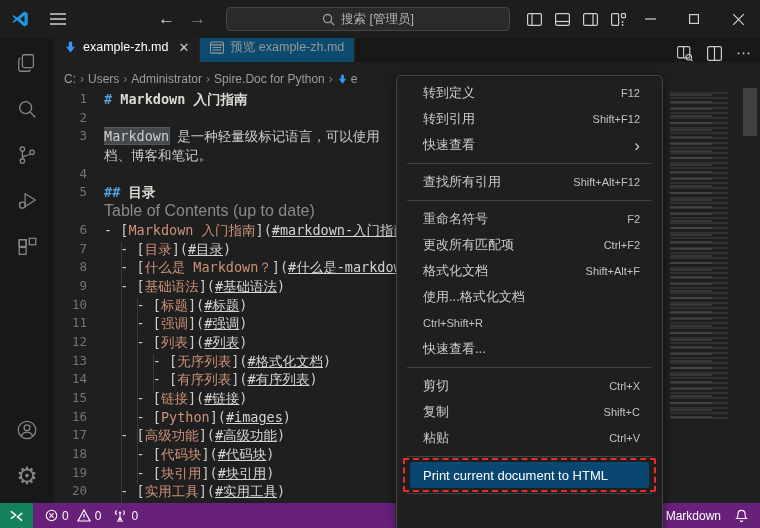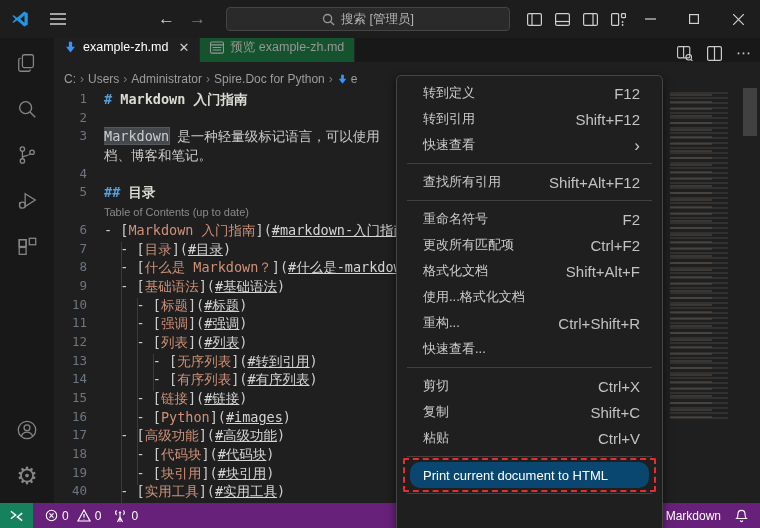--- a/index.html
+++ b/index.html
@@ -26,21 +26,21 @@
   .activitybar { position:absolute; left:0; top:38px; width:54px; height:465px;
     background:#181818; z-index:4; }
   .ab-icon { width:54px; height:46px; display:flex; align-items:center; justify-content:center; }
   .ab-top { position:absolute; top:2px; left:0; }
   .ab-bottom { position:absolute; bottom:4px; left:0; }
   .gear-glyph { font-size:24px; color:#868686; line-height:1; }
 
   
   .tabbar { position:absolute; left:54px; top:32px; width:706px; height:30px; background:#181818; display:flex; }
   .tab { height:30px; display:flex; align-items:center; padding:0 10px; gap:6px;
-    font-size:12.5px; color:#969696; border-right:1px solid #252525; background:#14532d; }
+    font-size:12.5px; color:#969696; border-right:1px solid #252525; background:#0c4a6e; }
   .tab.active { background:#1f1f1f; color:#ffffff; }
   .tab-close { font-size:13px; color:#cccccc; margin-left:4px; }
   .editor-actions { position:absolute; right:8px; top:38px; height:30px; display:flex; align-items:center; gap:14px; color:#cccccc; }
   .ea-more { font-size:15px; letter-spacing:1px; color:#cccccc; }
 
   
   .breadcrumb { position:absolute; left:54px; top:68px; width:706px; height:22px;
     display:flex; align-items:center; gap:4px; padding-left:10px;
     font-size:12px; color:#9d9d9d; background:#1f1f1f; }
   .bc-sep { color:#7a7a7a; font-size:12px; }
@@ -51,42 +51,42 @@
   .code-row { display:flex; height:18.7px; line-height:18.7px;
     font-family:"DejaVu Sans Mono", monospace; font-size:13.5px; white-space:pre; }
   .gutter { width:50px; text-align:right; padding-right:17px; color:#6e7681; font-size:12.5px; flex:none; }
   .code { flex:1; color:#cccccc; overflow:hidden; }
   .s-b { color:#569cd6; font-weight:bold; }
   .s-h { color:#dcdcd5; font-weight:bold; }
   .s-t { color:#cccccc;margin-top:36px; }
   .s-o { color:#ce9178; }
   .s-l { color:#d4d4d4; text-decoration:underline; }
   .s-hl { color:#cccccc; background:#45494d; box-shadow:0 0 0 1px #53585c; }
-  .codelens .s-cl { color:#8a8a8a; font-size:11px; font-family:"Liberation Sans", sans-serif; }
+  .codelens .s-cl { color:#8a8a8a; font-size:16px; font-family:"Liberation Sans", sans-serif; }
   .indent-guide { position:absolute; width:1px; background:#3a3a3a; z-index:1; }
 
   
   .minimap { position:absolute; left:666px; top:90px; width:70px; height:330px; z-index:2; opacity:.8;
     background:
       repeating-linear-gradient(180deg, rgba(150,130,110,.30) 0 2px, transparent 2px 7px),
       repeating-linear-gradient(180deg, rgba(190,190,190,.14) 0 2px, transparent 2px 5px);
     background-size: 42px 100%, 58px 100%; background-repeat:no-repeat; background-position:4px 4px, 4px 2px; }
   .scrollbar { position:absolute; left:742px; top:84px; width:16px; height:419px; }
   .scroll-slider { position:absolute; left:1px; top:4px; width:14px; height:48px; background:rgba(120,120,120,.38); }
 
   
   .context-menu { position:absolute; left:396px; top:75px; width:267px; height:456px;
     background:#1f1f1f; border:1px solid #454545; border-radius:5px;
     box-shadow:0 3px 10px rgba(0,0,0,.55); z-index:50; padding:4px 0; }
   .menu-item { position:relative; height:26px; display:flex; align-items:center;
     padding:0 22px 0 26px; font-size:13px; color:#cccccc; }
   .mi-label { flex:1; white-space:nowrap; }
-  .mi-key { color:#c2c2c2; font-size:15px; }
+  .mi-key { color:#c2c2c2; font-size:11px; }
   .mi-sub { color:#cccccc; font-size:17px; line-height:1; }
-  .menu-item.hl { background:#094771; color:#ffffff; margin:0 13px; padding:0 9px 0 13px; border-radius:10px; }
+  .menu-item.hl { background:#094771; color:#ffffff; margin:0 13px; padding:0 9px 0 13px; border-radius:3px; }
   .menu-sep { border-top:1px solid #404040; margin:5px 10px; height:0; padding:0; }
   .annotation { position:absolute; left:-7px; right:-7px; top:-4px; bottom:-4px;
     border:2px dashed #e62e2e; border-radius:2px; pointer-events:none; }
 
   
   .statusbar { position:absolute; left:0; bottom:0; width:760px; height:25px;
     background:#68217a; display:flex; align-items:center; color:#ffffff; font-size:12px; z-index:10; }
   .remote { width:33px; height:25px; background:#16825d; display:flex; align-items:center; justify-content:center; flex:none; }
   .sb-item { display:flex; align-items:center; gap:4px; margin-left:12px; }
   .sb-right { position:absolute; right:0; top:0; height:25px; display:flex; align-items:center; gap:14px; padding-right:12px; }
@@ -285,28 +285,28 @@
       <div class="code-row"><div class="gutter">4</div><div class="code"></div></div>
       <div class="code-row"><div class="gutter">5</div><div class="code"><span class="s-b">## </span><span class="s-h">目录</span></div></div>
       <div class="code-row codelens"><div class="gutter"></div><div class="code"><span class="s-cl">Table of Contents (up to date)</span></div></div>
       <div class="code-row"><div class="gutter">6</div><div class="code"><span class="s-t">- [</span><span class="s-o">Markdown 入门指南</span><span class="s-t">](</span><span class="s-l">#markdown-入门指南</span><span class="s-t">)</span></div></div>
       <div class="code-row"><div class="gutter">7</div><div class="code"><span class="s-t">  - [</span><span class="s-o">目录</span><span class="s-t">](</span><span class="s-l">#目录</span><span class="s-t">)</span></div></div>
       <div class="code-row"><div class="gutter">8</div><div class="code"><span class="s-t">  - [</span><span class="s-o">什么是 Markdown？</span><span class="s-t">](</span><span class="s-l">#什么是-markdown</span><span class="s-t">)</span></div></div>
       <div class="code-row"><div class="gutter">9</div><div class="code"><span class="s-t">  - [</span><span class="s-o">基础语法</span><span class="s-t">](</span><span class="s-l">#基础语法</span><span class="s-t">)</span></div></div>
       <div class="code-row"><div class="gutter">10</div><div class="code"><span class="s-t">    - [</span><span class="s-o">标题</span><span class="s-t">](</span><span class="s-l">#标题</span><span class="s-t">)</span></div></div>
       <div class="code-row"><div class="gutter">11</div><div class="code"><span class="s-t">    - [</span><span class="s-o">强调</span><span class="s-t">](</span><span class="s-l">#强调</span><span class="s-t">)</span></div></div>
       <div class="code-row"><div class="gutter">12</div><div class="code"><span class="s-t">    - [</span><span class="s-o">列表</span><span class="s-t">](</span><span class="s-l">#列表</span><span class="s-t">)</span></div></div>
-      <div class="code-row"><div class="gutter">13</div><div class="code"><span class="s-t">      - [</span><span class="s-o">无序列表</span><span class="s-t">](</span><span class="s-l">#转到引用</span><span class="s-t">)</span></div></div>
+      <div class="code-row"><div class="gutter">13</div><div class="code"><span class="s-t">      - [</span><span class="s-o">无序列表</span><span class="s-t">](</span><span class="s-l">#格式化文档</span><span class="s-t">)</span></div></div>
       <div class="code-row"><div class="gutter">14</div><div class="code"><span class="s-t">      - [</span><span class="s-o">有序列表</span><span class="s-t">](</span><span class="s-l">#有序列表</span><span class="s-t">)</span></div></div>
       <div class="code-row"><div class="gutter">15</div><div class="code"><span class="s-t">    - [</span><span class="s-o">链接</span><span class="s-t">](</span><span class="s-l">#链接</span><span class="s-t">)</span></div></div>
       <div class="code-row"><div class="gutter">16</div><div class="code"><span class="s-t">    - [</span><span class="s-o">Python</span><span class="s-t">](</span><span class="s-l">#images</span><span class="s-t">)</span></div></div>
       <div class="code-row"><div class="gutter">17</div><div class="code"><span class="s-t">  - [</span><span class="s-o">高级功能</span><span class="s-t">](</span><span class="s-l">#高级功能</span><span class="s-t">)</span></div></div>
       <div class="code-row"><div class="gutter">18</div><div class="code"><span class="s-t">    - [</span><span class="s-o">代码块</span><span class="s-t">](</span><span class="s-l">#代码块</span><span class="s-t">)</span></div></div>
       <div class="code-row"><div class="gutter">19</div><div class="code"><span class="s-t">    - [</span><span class="s-o">块引用</span><span class="s-t">](</span><span class="s-l">#块引用</span><span class="s-t">)</span></div></div>
-      <div class="code-row"><div class="gutter">40</div><div class="code"><span class="s-t">  - [</span><span class="s-o">实用工具</span><span class="s-t">](</span><span class="s-l">#实用工具</span><span class="s-t">)</span></div></div>
+      <div class="code-row"><div class="gutter">20</div><div class="code"><span class="s-t">  - [</span><span class="s-o">实用工具</span><span class="s-t">](</span><span class="s-l">#实用工具</span><span class="s-t">)</span></div></div>
     </div>
 </div>
 <div class="indent-guide" style="left:121px; top:242px; height:261px;"></div>
 <div class="indent-guide" style="left:137px; top:298px; height:187px;"></div>
 <div class="indent-guide" style="left:153px; top:354px; height:37px;"></div>
 
 <div class="minimap"></div>
 <div class="scrollbar">
   <div class="scroll-slider"></div>
 </div>
@@ -340,21 +340,20 @@
         <span class="mi-key">Ctrl+F2</span>
       </div>
       <div class="menu-item">
         <span class="mi-label">格式化文档</span>
         <span class="mi-key">Shift+Alt+F</span>
       </div>
       <div class="menu-item">
         <span class="mi-label">使用...格式化文档</span>
       </div>
       <div class="menu-item">
-        <span class="mi-label">重构...</span>
         <span class="mi-key">Ctrl+Shift+R</span>
       </div>
       <div class="menu-item">
         <span class="mi-label">快速查看...</span>
       </div>
       <div class="menu-sep"></div>
       <div class="menu-item">
         <span class="mi-label">剪切</span>
         <span class="mi-key">Ctrl+X</span>
       </div>

